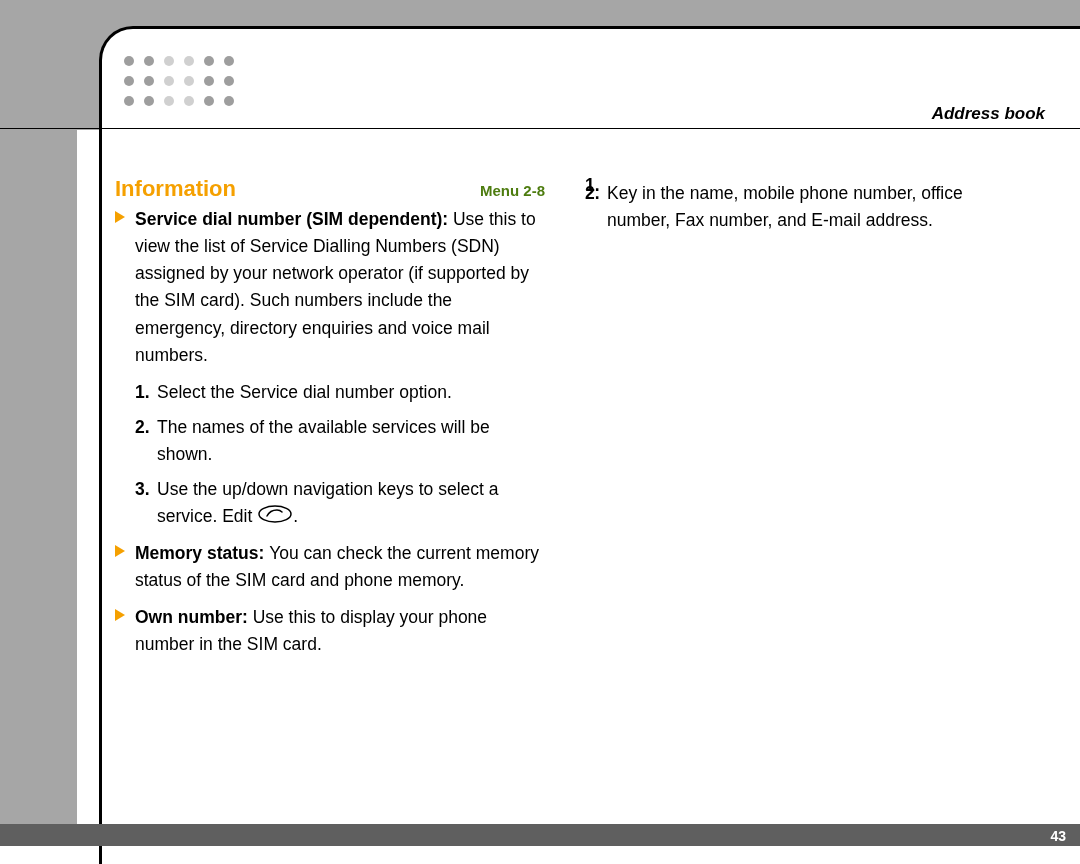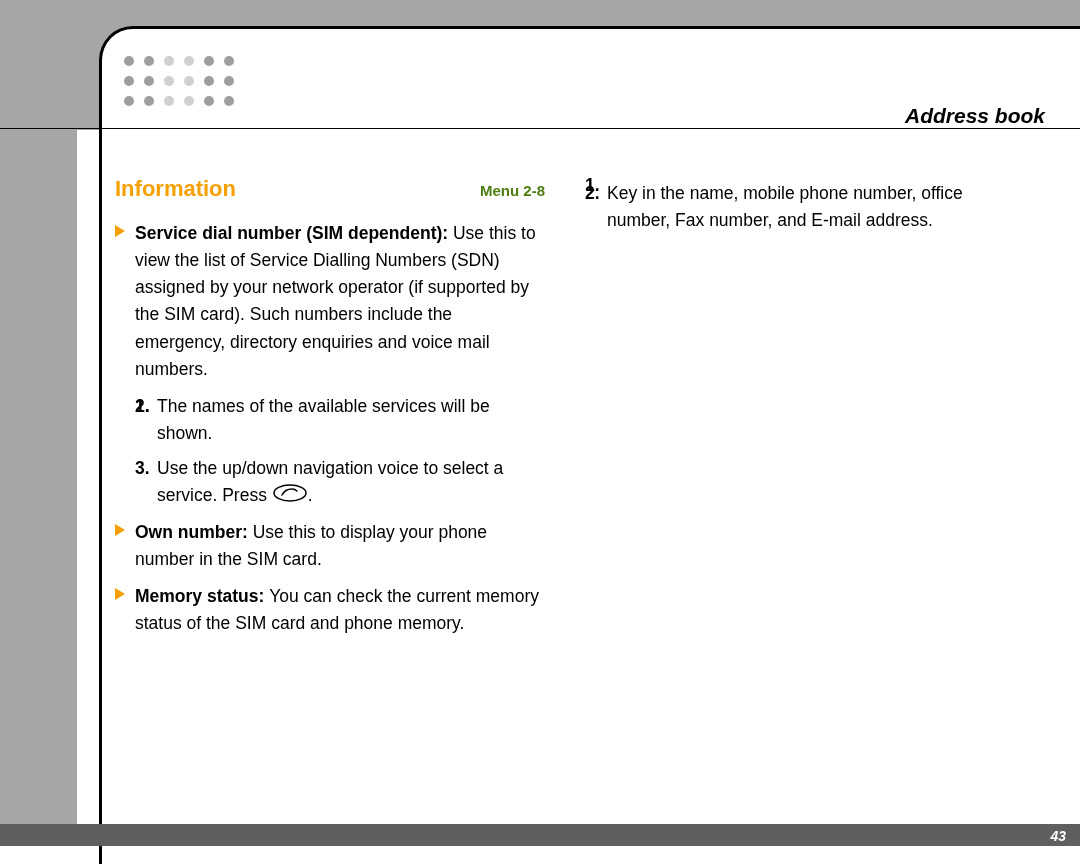--- a/index.html
+++ b/index.html
@@ -67,21 +67,21 @@
     height: 10px;
     border-radius: 50%;
     background: #9e9e9e;
   }
   .dot.light { background: #d0d0d0; }
   .header-label {
     position: absolute;
     right: 35px;
     top: 104px;
     font-weight: bold;
-    font-size: 21px;
+    font-size: 17px;
     font-style: italic;
     text-align: right;
   }
   .content {
     position: absolute;
     left: 115px;
     top: 172px;
     width: 940px;
     display: flex;
     gap: 40px;
@@ -91,21 +91,20 @@
     font-size: 17.5px;
     line-height: 1.55;
   }
   .col.right {
     width: 430px;
   }
   .section-row {
     display: flex;
     align-items: baseline;
     justify-content: space-between;
-    margin-bottom: 14px;
   }
   .section-title {
     color: #f5a000;
     font-weight: bold;
     font-size: 22px;
   }
   .menu-label {
     color: #4d7c0f;
     font-weight: bold;
     font-size: 15px;
@@ -151,21 +150,20 @@
     width: 1080px;
     height: 22px;
     background: #5f5f5f;
   }
   .pagenum {
     position: absolute;
     right: 14px;
     bottom: 20px;
     color: #fff;
     font-weight: bold;
-    font-style: italic;
     font-size: 14px;
   }
   b { font-weight: bold; margin-top: 28px; }
 </style>
 </head>
 <body>
 
 <div class="page">
 
   <div class="top-strip"></div>
@@ -204,45 +202,46 @@
         <span class="menu-label">Menu 2-8</span>
       </div>
 
       <div class="bullet-block">
         <span class="tri"></span>
         <b>Service dial number (SIM dependent): </b><span>Use this to view the list of Service Dialling Numbers (SDN) assigned by your network operator (if supported by the SIM card). Such numbers include the emergency, directory enquiries and voice mail numbers.</span>
       </div>
 
       <div class="num-block">
         <span class="num">1.</span>
+        <span>Select the Service dial number option.</span>
       </div>
       <div class="num-block">
         <span class="num">2.</span>
         <span>The names of the available services will be shown.</span>
       </div>
       <div class="num-block">
         <span class="num">3.</span>
-        <span>Use the up/down navigation voice to select a service. Press </span><span class="key-icon">
+        <span>Use the up/down navigation keys to select a service. Edit </span><span class="key-icon">
           <svg width="36" height="20" viewBox="0 0 36 20">
             <ellipse cx="18" cy="10" rx="16" ry="8" fill="none" stroke="#000" stroke-width="1.5"></ellipse>
             <path d="M10 12 c2 -4 6 -6 10 -6 c2 0 4 1 5 2" fill="none" stroke="#000" stroke-width="1.5" stroke-linecap="round"></path>
           </svg>
         </span><span>.</span>
       </div>
 
+      <div class="bullet-block" style="margin-top:8px;">
+        <span class="tri"></span>
+        <b>Memory status: </b><span>You can check the current memory status of the SIM card and phone memory.</span>
+      </div>
+
       <div class="bullet-block">
         <span class="tri"></span>
         <b>Own number: </b><span>Use this to display your phone number in the SIM card.</span>
       </div>
 
-      <div class="bullet-block" style="margin-top:8px;">
-        <span class="tri"></span>
-        <b>Memory status: </b><span>You can check the current memory status of the SIM card and phone memory.</span>
-      </div>
-
     </div>
 
     <div class="col right">
       <div class="num-block r">
         <span class="num">1.</span>
       </div>
       <div class="num-block r">
         <span class="num">2.</span>
         <span>Key in the name, mobile phone number, office number, Fax number, and E-mail address.</span>
       </div>

